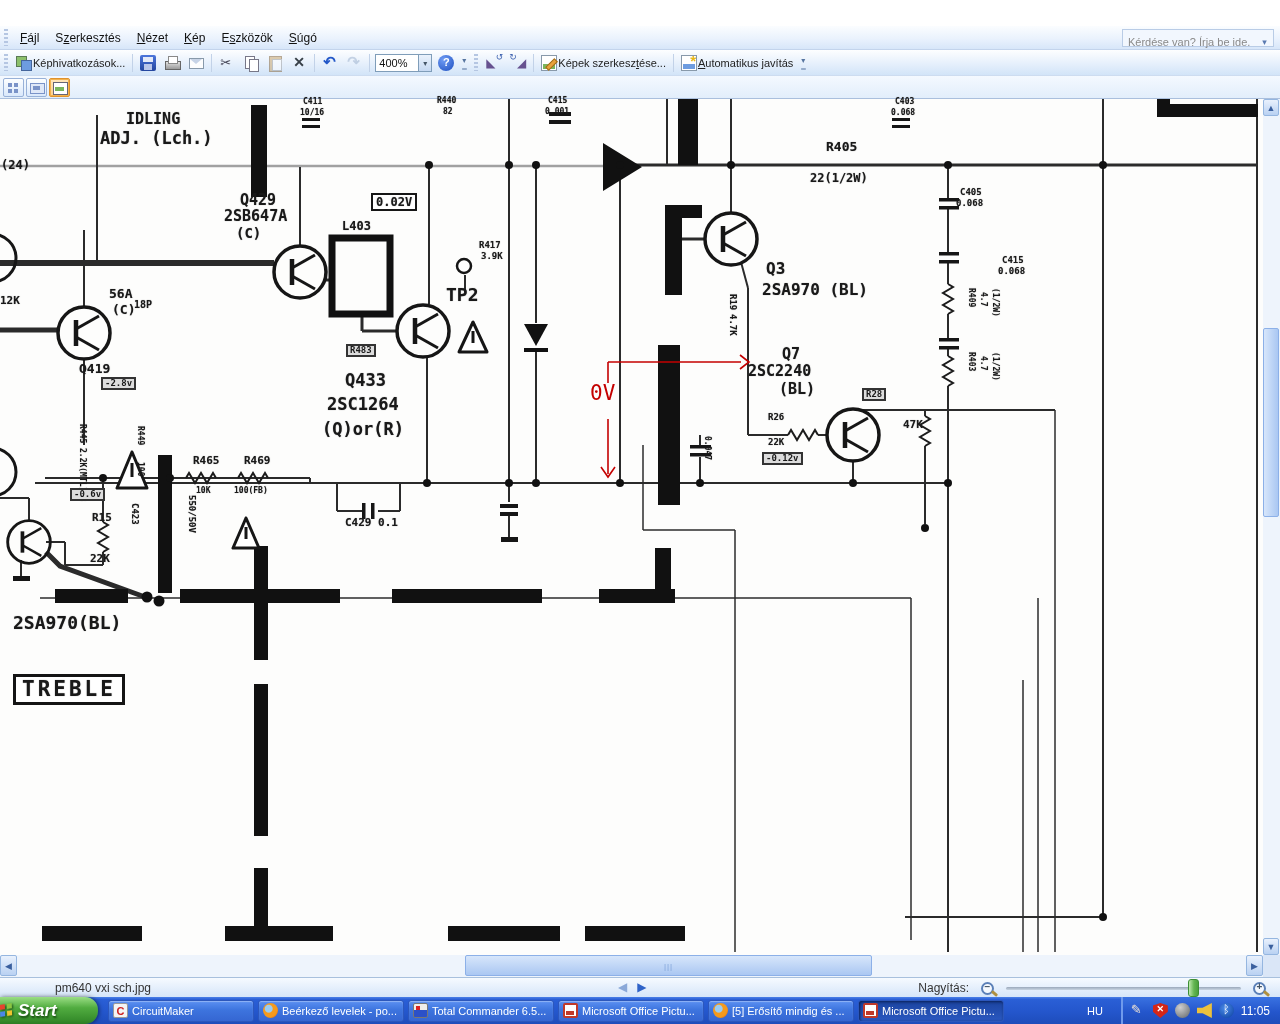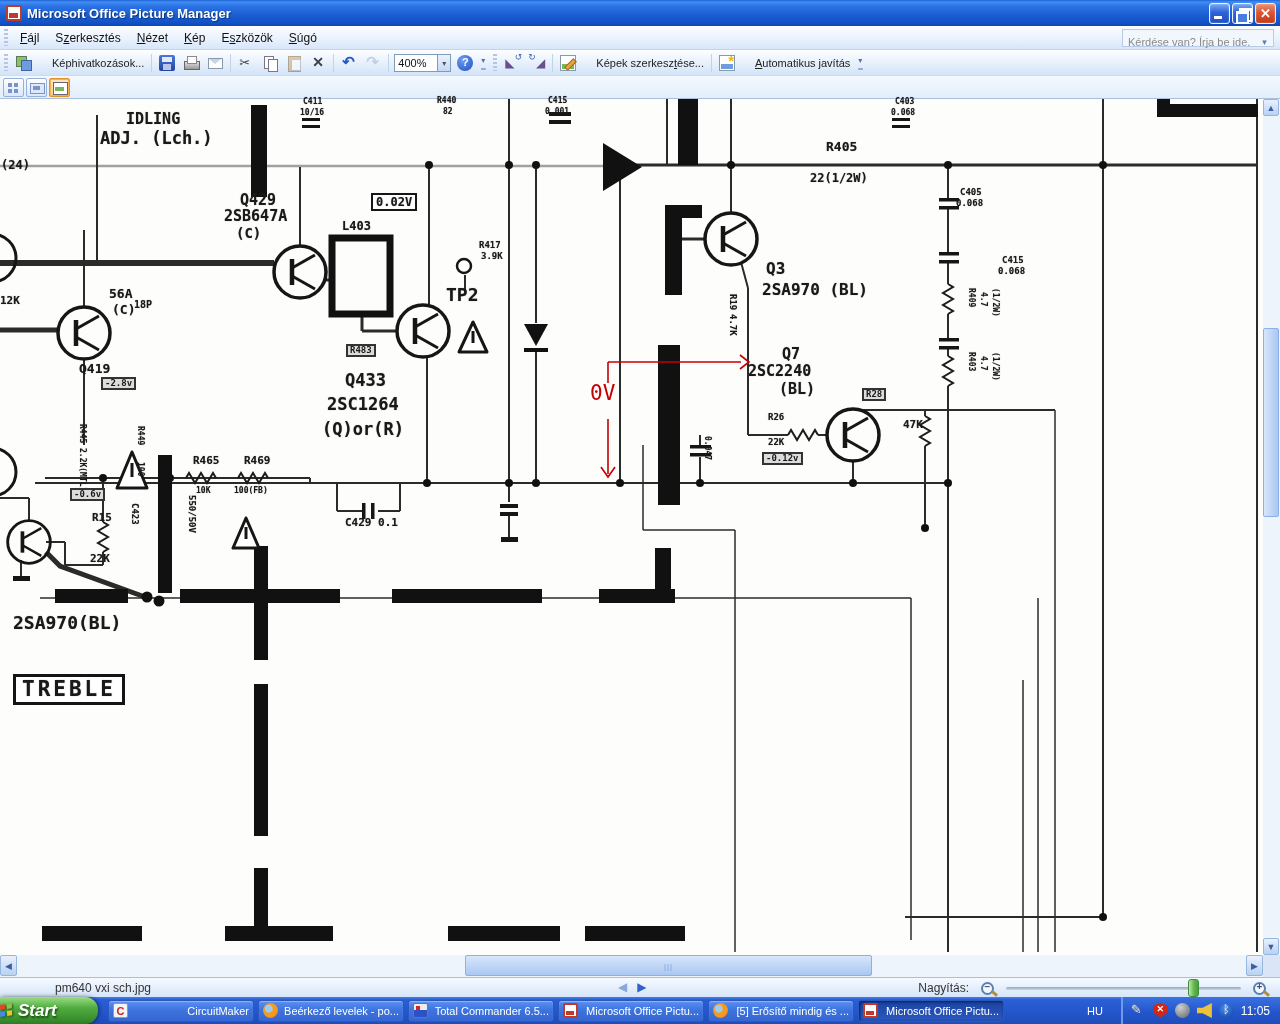--- a/index.html
+++ b/index.html
@@ -35,21 +35,21 @@
   .helpbox .dd{width:13px;text-align:center;color:#5a7ab0;font-size:9px;}
   .helpbox .dd::before{content:"▾";}
 
   
   .toolbar{position:absolute;left:0;top:50px;width:1280px;height:26px;
     background:linear-gradient(180deg,#fdfeff 0%,#e8f1fc 50%,#d2e4f8 100%);
     border-bottom:1px solid #cddcf0;display:flex;align-items:center;font-size:11px;color:#222;}
   .toolbar2{position:absolute;left:0;top:76px;width:1280px;height:23px;
     background:linear-gradient(180deg,#f4f9ff 0%,#e2eefb 100%);border-bottom:1px solid #aabfdd;
     display:flex;align-items:center;padding-left:3px;gap:2px;}
-  .tbtn{height:22px;display:flex;align-items:center;gap:20px;padding:0 4px;border-radius:2px;white-space:nowrap;}
+  .tbtn{height:22px;display:flex;align-items:center;gap:1px;padding:0 4px;border-radius:2px;white-space:nowrap;}
   .sep{width:1px;height:18px;background:#c2d2e8;margin:0 3px;flex:none;}
   .ovf{width:12px;height:22px;color:#56749f;font-size:8px;display:flex;flex-direction:column;align-items:center;justify-content:center;line-height:5px;}
   .ovf::before{content:"▾";}
   .ovf::after{content:"‗";}
   .dis{opacity:.45;}
 
   
   .ic{width:16px;height:16px;position:relative;flex:none;display:inline-block;}
   .ic-pics::before{content:"";position:absolute;left:0;top:1px;width:9px;height:9px;background:#8cc06c;border:1px solid #5a7a55;}
   .ic-pics::after{content:"";position:absolute;right:0;bottom:0;width:9px;height:9px;background:#6d9ce0;border:1px solid #44659c;}
@@ -141,21 +141,21 @@
     background:linear-gradient(#e5432e,#e5432e) 0 0/5px 5px no-repeat,
                linear-gradient(#8bc542,#8bc542) 7px 0/5px 5px no-repeat,
                linear-gradient(#4a86ea,#4a86ea) 0 7px/5px 5px no-repeat,
                linear-gradient(#eec42e,#eec42e) 7px 7px/5px 5px no-repeat;
     filter:drop-shadow(1px 1px 1px #1a4d12);}
   .startbtn .stxt{color:#fff;font-size:17px;font-weight:bold;font-style:italic;text-shadow:1px 2px 2px #1a4d12;}
   .tasks{display:flex;gap:4px;margin-left:10px;flex:1;height:27px;align-items:center;}
   .task{width:146px;height:22px;border-radius:3px;border:1px solid #2c57bc;
     background:linear-gradient(180deg,#5b90f2,#3d74de 45%,#3566d2);
     box-shadow:inset 0 1px 1px #ffffff55;color:#fff;font-size:11px;
-    display:flex;align-items:center;gap:4px;padding:0 4px;white-space:nowrap;overflow:hidden;justify-content:space-between;}
+    display:flex;align-items:center;gap:4px;padding:0 4px;white-space:nowrap;overflow:hidden;}
   .task.active{background:linear-gradient(180deg,#1c44a0,#2a58c0);box-shadow:inset 1px 1px 3px #0a1f55;}
   .task .lbl{overflow:hidden;text-overflow:ellipsis;}
   .tic{width:15px;height:15px;border-radius:2px;flex:none;position:relative;}
   .tic-firefox{border-radius:50%;background:radial-gradient(circle at 38% 38%,#9ccdf2 0 26%,#f59a1d 34% 62%,#d95600 100%);}
   .tic-circuitmaker{background:#f4f4f4;border:1px solid #999;}
   .tic-circuitmaker::before{content:"C";position:absolute;left:0;top:0;width:100%;text-align:center;font-size:11px;font-weight:bold;color:#c22;line-height:14px;}
   .tic-tc{background:linear-gradient(180deg,#efedea 0 45%,#2b50c8 45% 100%);border:1px solid #777;}
   .tic-tc::before{content:"";position:absolute;left:2px;top:2px;width:4px;height:4px;background:#d22;}
   .tic-mopm{background:#fff;border:2px solid #c0392a;}
   .tic-mopm::before{content:"";position:absolute;left:1px;bottom:1px;width:8px;height:4px;background:#c0392a;}
@@ -170,29 +170,20 @@
   .tray.volume-icon{background:#ecc13c;clip-path:polygon(0 32%,38% 32%,100% 0,100% 100%,38% 68%,0 68%);}
   .tray.bluetooth-icon{border-radius:50%;background:radial-gradient(circle at 40% 35%,#4a8ae8,#0a3f9e);}
   .tray.bluetooth-icon::before{content:"ᛒ";position:absolute;width:100%;text-align:center;top:0;font-size:11px;color:#fff;font-family:"DejaVu Sans",sans-serif;}
   .clock{color:#fff;font-size:12px;margin-left:8px;}
 </style>
 </head>
 <body>
 
 <div class="app">
 
-  <div class="titlebar">
-    <div class="app-icon"></div>
-    <div class="title">Microsoft Office Picture Manager</div>
-    <div class="winbtns">
-      <div class="wb min"></div>
-      <div class="wb max"></div>
-      <div class="wb close"></div>
-    </div>
-  </div>
 
   <div class="menubar">
     <div class="grip"></div>
     <div class="menu-items">
         <span class="menu-item"><span></span><span style="text-decoration: underline;">F</span><span>ájl</span></span>
         <span class="menu-item"><span>S</span><span style="text-decoration: underline;">z</span><span>erkesztés</span></span>
         <span class="menu-item"><span></span><span style="text-decoration: underline;">N</span><span>ézet</span></span>
         <span class="menu-item"><span></span><span style="text-decoration: underline;">K</span><span>ép</span></span>
         <span class="menu-item"><span>E</span><span style="text-decoration: underline;">s</span><span>zközök</span></span>
         <span class="menu-item"><span></span><span style="text-decoration: underline;">S</span><span>úgó</span></span>

